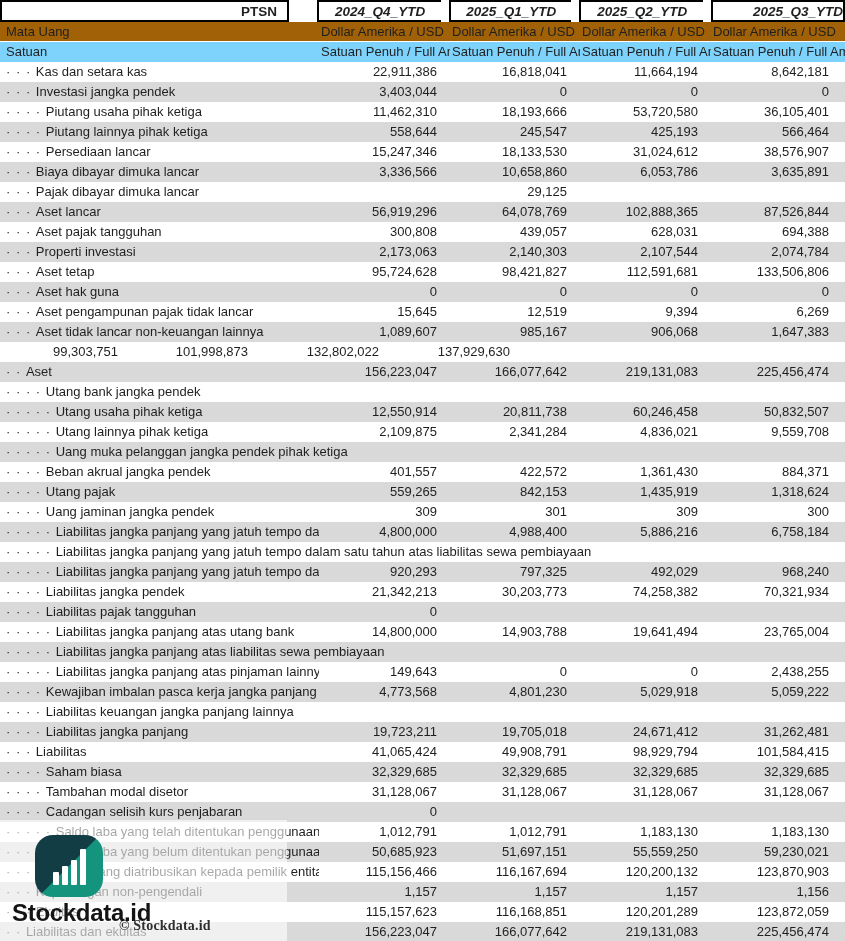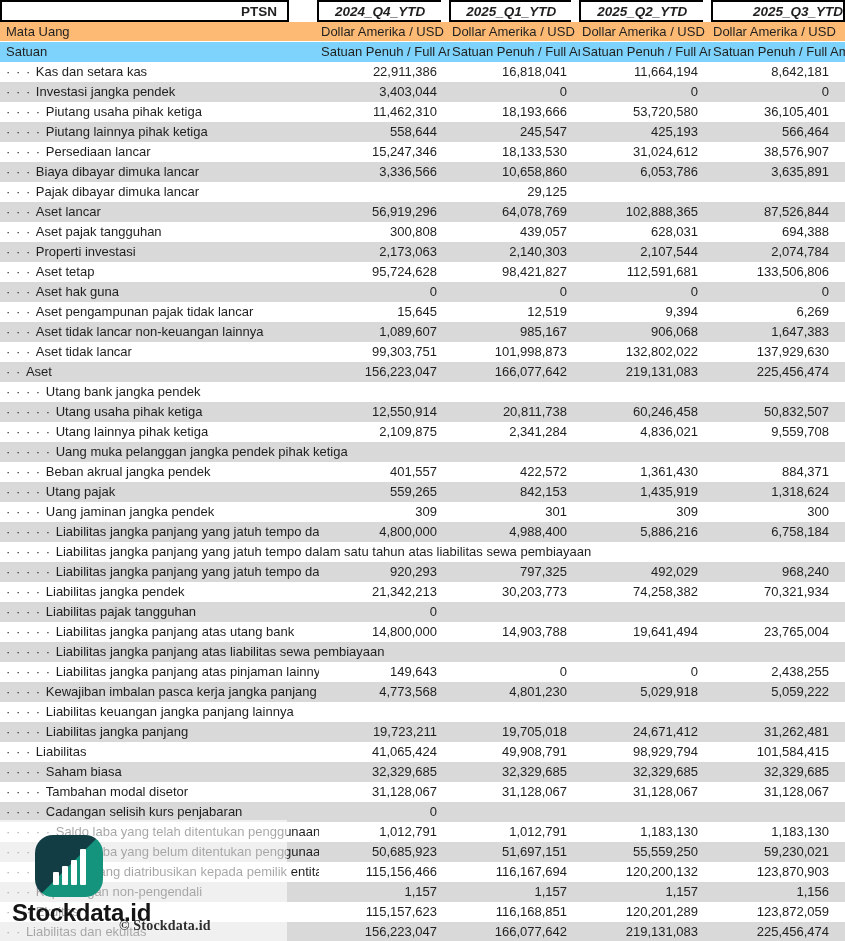--- a/index.html
+++ b/index.html
@@ -27,21 +27,21 @@
   .hrow .hcol.c3{width:134px;border-right:2px solid #000;padding-left:40px;}
   
   .row{display:flex;height:20px;line-height:20px;box-sizing:border-box;}
   .lblcell{width:319px;box-sizing:border-box;padding-left:6px;white-space:nowrap;overflow:hidden;}
   .val{box-sizing:border-box;text-align:right;white-space:nowrap;overflow:hidden;}
   .val.c0{width:131px;padding-right:13px;}
   .val.c1{width:130px;padding-right:13px;}
   .val.c2{width:131px;padding-right:13px;}
   .val.c3{width:134px;padding-right:16px;}
   
-  .meta{background:#fdba74;border-bottom:1px solid #fff;}
+  .meta{background:#a16207;border-bottom:1px solid #fff;}
   .meta2{background:#7dd3fc;}
   .meta .mval,.meta2 .mval{box-sizing:border-box;text-align:left;padding-left:2px;white-space:nowrap;overflow:hidden;}
   .mval.c0{width:131px;}.mval.c1{width:130px;}.mval.c2{width:131px;}.mval.c3{width:134px;}
   
   #tbody .r{display:flex;height:20px;line-height:20px;box-sizing:border-box;}
   #tbody .r:nth-of-type(even){background:#d9d9d9;}
   #tbody .r.open .lblcell{overflow:visible;}
   .dots{letter-spacing:1px;color:#2c2c2c;}
   
   .wm-bg{position:absolute;left:0;top:820px;width:287px;height:121px;
@@ -180,21 +180,20 @@
         <div class="val c3">6,269</div>
       </div>
       <div class="r">
         <div class="lblcell"><span class="dots">·&nbsp;·&nbsp;·&nbsp;</span><span>Aset tidak lancar non-keuangan lainnya</span></div>
         <div class="val c0">1,089,607</div>
         <div class="val c1">985,167</div>
         <div class="val c2">906,068</div>
         <div class="val c3">1,647,383</div>
       </div>
       <div class="r">
-        <div class="lblcell"><span class="dots">·&nbsp;·&nbsp;·&nbsp;</span><span>Aset tidak lancar</span></div>
         <div class="val c0">99,303,751</div>
         <div class="val c1">101,998,873</div>
         <div class="val c2">132,802,022</div>
         <div class="val c3">137,929,630</div>
       </div>
       <div class="r">
         <div class="lblcell"><span class="dots">·&nbsp;·&nbsp;</span><span>Aset</span></div>
         <div class="val c0">156,223,047</div>
         <div class="val c1">166,077,642</div>
         <div class="val c2">219,131,083</div>

